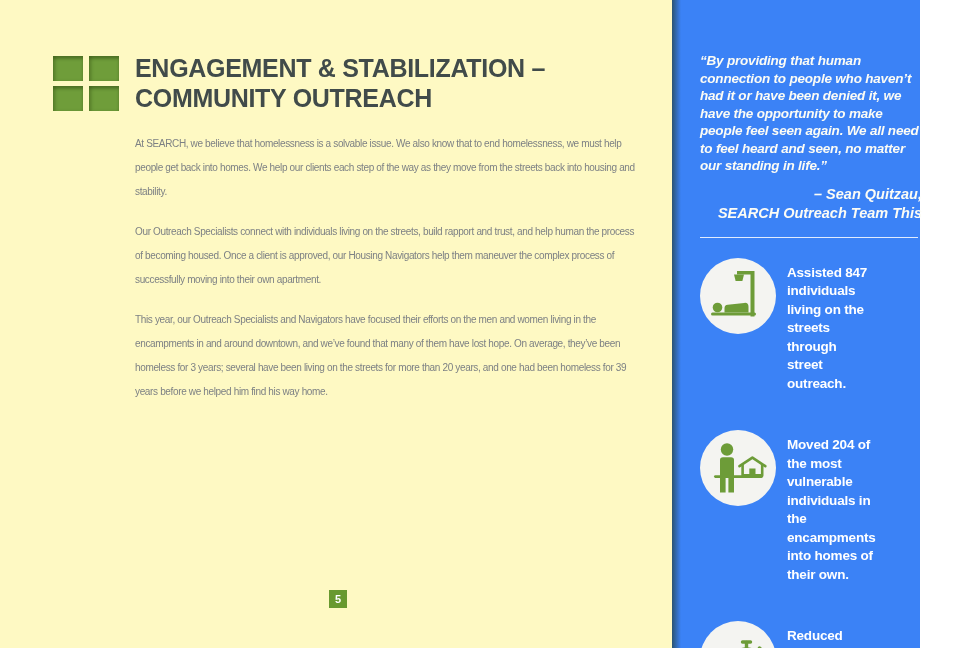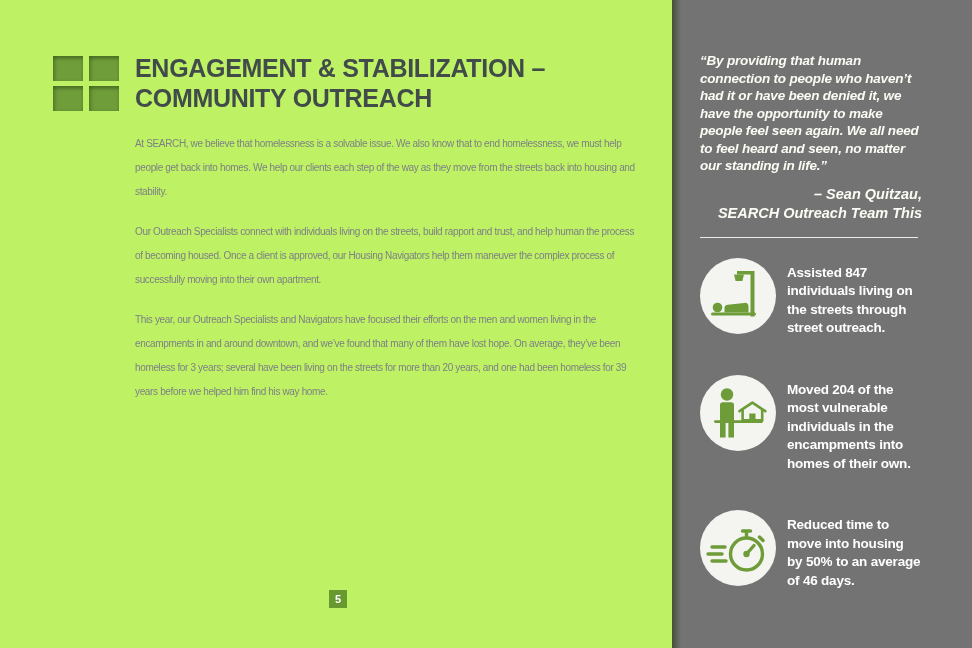--- a/index.html
+++ b/index.html
@@ -4,21 +4,21 @@
 <style>
   html,body{margin:0;padding:0;}
   body{
     width:972px;height:648px;overflow:hidden;
     font-family:"Liberation Sans",sans-serif;
     background:#ffffff;
   }
   .page{position:relative;width:972px;height:648px;display:flex;}
 
   
-  .content{position:relative;width:672px;height:648px;background:#bef264;box-sizing:border-box;}
+  .content{position:relative;width:672px;height:648px;background:#fef9c3;box-sizing:border-box;}
   .title-row{display:flex;align-items:flex-start;padding:53px 0 0 53px;}
   .logo{
     display:grid;grid-template-columns:30px 30px;grid-auto-rows:25px;
     gap:5px 6px;margin:3px 16px 0 0;flex:0 0 66px;
   }
   .sq{
     background:#6f9d3a;
     box-shadow:inset 0 3px 3px rgba(30,50,5,.35), inset 3px 0 3px rgba(30,50,5,.18);
   }
   h1.title{
@@ -31,21 +31,21 @@
     color:#7d8184;letter-spacing:-0.35px;
   }
   .page-num{
     position:absolute;left:329px;top:590px;width:18px;height:18px;
     background:#68992f;color:#ffffff;font-size:11px;font-weight:700;
     display:flex;align-items:center;justify-content:center;
   }
 
   
   .sidebar{
-    position:relative;width:300px;height:648px;background:#737373;
+    position:relative;width:248px;height:648px;background:#3b82f6;
     box-sizing:border-box;padding:52px 50px 0 28px;color:#ffffff;
   }
   .sidebar::before{
     content:"";position:absolute;left:0;top:0;bottom:0;width:9px;
     background:linear-gradient(to right, rgba(28,46,6,.55), rgba(28,46,6,0));
     pointer-events:none;
   }
   blockquote.quote{
     margin:0;font-size:13.5px;line-height:17.5px;font-weight:700;
     font-style:italic;color:#fcfcf5;letter-spacing:-0.2px;width:222px;

